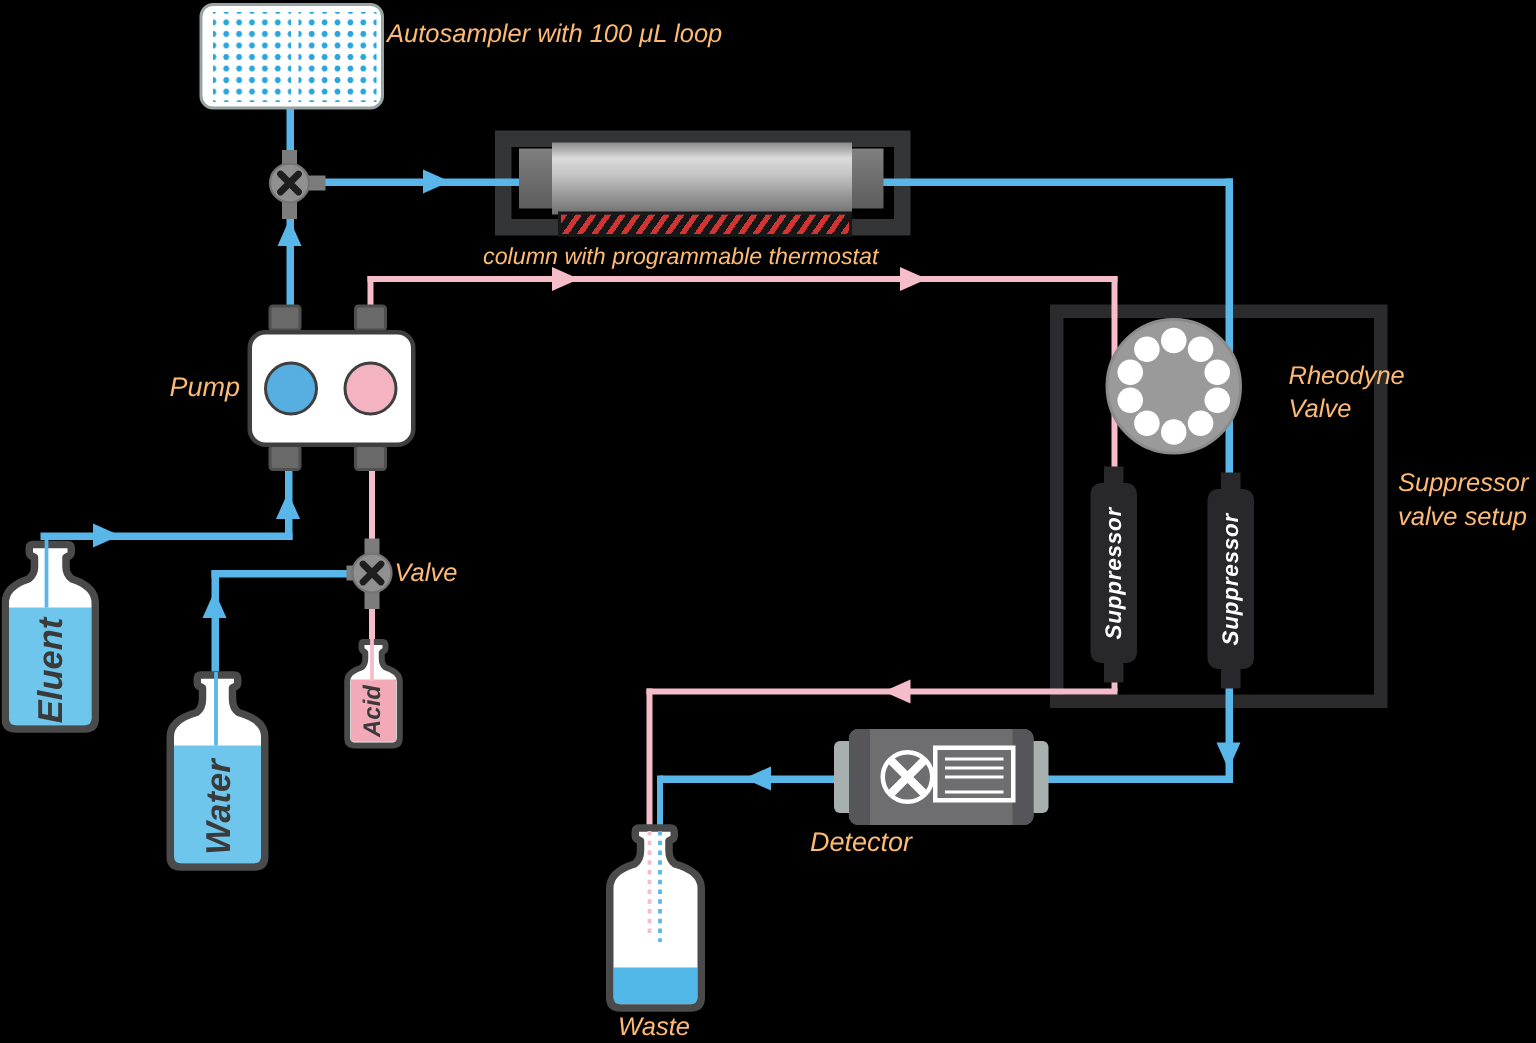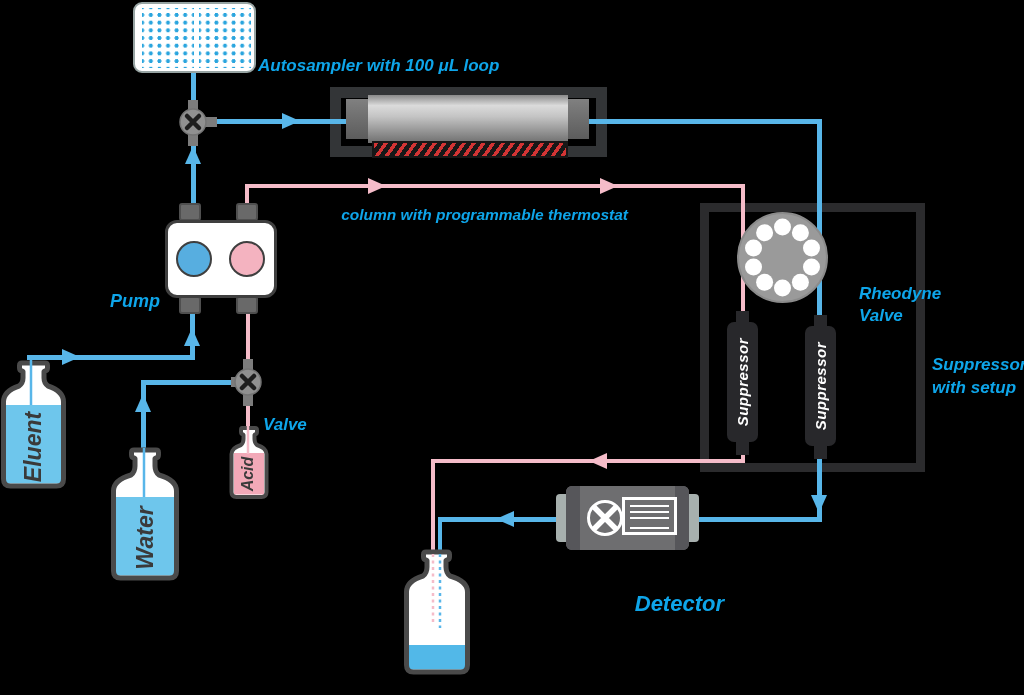--- a/index.html
+++ b/index.html
@@ -11,22 +11,22 @@
   .pink{background:#F5BCC9;}
   
   .arr{position:absolute;z-index:4;width:0;height:0;}
   .arr-r.blue2{border-top:8px solid transparent;border-bottom:8px solid transparent;border-left:18px solid #58B6E9;background:none;}
   .arr-r.pink2{border-top:8px solid transparent;border-bottom:8px solid transparent;border-left:18px solid #F5BCC9;background:none;}
   .arr-l.blue2{border-top:8px solid transparent;border-bottom:8px solid transparent;border-right:18px solid #58B6E9;background:none;}
   .arr-l.pink2{border-top:8px solid transparent;border-bottom:8px solid transparent;border-right:18px solid #F5BCC9;background:none;}
   .arr-u.blue2{border-left:8px solid transparent;border-right:8px solid transparent;border-bottom:18px solid #58B6E9;background:none;}
   .arr-d.blue2{border-left:8px solid transparent;border-right:8px solid transparent;border-top:18px solid #58B6E9;background:none;}
   
-  .glabel{position:absolute;z-index:5;color:#0ea5e9;font-style:italic;font-weight:bold;
-          font-size:17px;line-height:22px;white-space:pre;margin-top:43px;}
+  .glabel{position:absolute;z-index:5;color:#fdba74;font-style:italic;font-weight:normal;
+          font-size:17px;line-height:22px;white-space:pre;}
   
   .comp{position:absolute;z-index:3;}
   #autosampler{left:133px;top:2px;width:119px;height:67px;background:#fff;border:2px solid #97A4A3;border-radius:9px;}
   .rack{position:absolute;top:4px;width:52px;height:60px;
         background-image:radial-gradient(circle,#2AA5DE 1.8px,rgba(0,0,0,0) 2.2px);
         background-size:8.6px 7.7px;background-position:center;}
   .rack.left{left:7px;} .rack.right{left:64px;}
   .tab{position:absolute;background:#7C7C7C;z-index:3;}
   .nut{position:absolute;width:22px;height:18px;background:#696969;border:2px solid #4F4F4F;border-radius:3px;box-sizing:border-box;z-index:3;}
   #pump-body{left:165px;top:220px;width:112px;height:78px;background:#fff;border:3px solid #3F3F3F;border-radius:12px;box-sizing:border-box;}
@@ -100,21 +100,21 @@
   <svg class="comp" style="left:179px;top:108px;" width="28" height="28">
     <circle cx="14" cy="14" r="13" fill="#909090" stroke="#747474" stroke-width="1.5"></circle>
     <path d="M8 8 L20 20 M20 8 L8 20" stroke="#1E1E1E" stroke-width="4.5" stroke-linecap="round"></path>
   </svg>
 
   <div id="col-frame"></div>
   <div class="col-cap" style="left:346px;"></div>
   <div class="col-cap" style="left:566px;"></div>
   <div id="col-body" class="comp"></div>
   <div id="col-heater" class="comp"></div>
-  <div class="glabel" style="left:322px;top:161px;width:306px;text-align:right;font-size:15.5px;">column with programmable thermostat</div>
+  <div class="glabel" style="left:322px;top:161px;width:306px;text-align:left;font-size:15.5px;">column with programmable thermostat</div>
 
   <div class="nut" style="left:179px;top:203px;"></div>
   <div class="nut" style="left:236px;top:203px;"></div>
   <div class="nut" style="left:179px;top:296px;"></div>
   <div class="nut" style="left:236px;top:296px;"></div>
   <div id="pump-body" class="comp"></div>
   <div class="piston" style="left:176px;top:241px;background:#57AEE0;"></div>
   <div class="piston" style="left:229px;top:241px;background:#F4B3C0;"></div>
   <div class="glabel" style="left:106px;top:247px;width:54px;text-align:right;font-size:18px;">Pump</div>
 
@@ -170,39 +170,39 @@
   <div class="tab" style="left:736px;top:311px;width:13px;height:13px;background:#28282B;"></div>
   <div class="tab" style="left:736px;top:440px;width:13px;height:15px;background:#28282B;"></div>
   <div class="suppressor" style="left:727px;top:322px;">
     <span class="supp-label">Suppressor</span>
   </div>
   <div class="tab" style="left:814px;top:315px;width:13px;height:13px;background:#28282B;"></div>
   <div class="tab" style="left:814px;top:444px;width:13px;height:15px;background:#28282B;"></div>
   <div class="suppressor" style="left:805px;top:326px;">
     <span class="supp-label">Suppressor</span>
   </div>
-  <div class="glabel" style="left:932px;top:310px;line-height:23px;"><span>Suppressor</span><br><span>with setup</span></div>
+  <div class="glabel" style="left:932px;top:310px;line-height:23px;"><span>Suppressor</span><br><span>valve setup</span></div>
 
   <div class="det-cap" style="left:556px;"></div>
   <div class="det-cap" style="left:685px;"></div>
   <div id="det-body" class="comp">
     <div class="det-bar" style="left:0;border-radius:6px 0 0 6px;"></div>
     <div class="det-bar" style="left:109px;border-radius:0 6px 6px 0;"></div>
     <svg style="position:absolute;left:19px;top:12px;" width="40" height="40">
       <circle cx="20" cy="20" r="16.5" fill="none" stroke="#fff" stroke-width="3"></circle>
       <path d="M9 9 L31 31 M31 9 L9 31" stroke="#fff" stroke-width="5.5"></path>
     </svg>
     <div id="det-display">
       <div class="det-line" style="top:5px;"></div>
       <div class="det-line" style="top:11px;"></div>
       <div class="det-line" style="top:17px;"></div>
       <div class="det-line" style="top:27px;"></div>
     </div>
   </div>
-  <div class="glabel" style="left:589px;top:550px;width:135px;text-align:right;font-size:22px;">Detector</div>
+  <div class="glabel" style="left:540px;top:550px;width:135px;text-align:left;font-size:18px;">Detector</div>
 
   <svg class="comp" style="left:403px;top:548px;" width="68" height="128">
     <path d="M23 4 L44 4 Q46.5 4 46.5 6.5 L46.5 9 Q46.5 11.5 44 12 L43 12.5 L43 19 Q43 25 47 28 Q64.5 33 64.5 44 L64.5 117 Q64.5 124 57.5 124 L10.5 124 Q3.5 124 3.5 117 L3.5 44 Q3.5 33 20 28 Q24 25 24 19 L24 12.5 L23 12 Q20.5 11.5 20.5 9 L20.5 6.5 Q20.5 4 23 4 Z" fill="#ffffff"></path>
     <rect x="6" y="97" width="56" height="24.5" fill="#52B8E8"></rect>
     <path d="M23 4 L44 4 Q46.5 4 46.5 6.5 L46.5 9 Q46.5 11.5 44 12 L43 12.5 L43 19 Q43 25 47 28 Q64.5 33 64.5 44 L64.5 117 Q64.5 124 57.5 124 L10.5 124 Q3.5 124 3.5 117 L3.5 44 Q3.5 33 20 28 Q24 25 24 19 L24 12.5 L23 12 Q20.5 11.5 20.5 9 L20.5 6.5 Q20.5 4 23 4 Z" fill="none" stroke="#4A4A4A" stroke-width="5" stroke-linejoin="round"></path>
     <line x1="30" y1="6" x2="30" y2="74" stroke="#F5BCC9" stroke-width="2.5" stroke-dasharray="3 3.5"></line>
     <line x1="37" y1="6" x2="37" y2="80" stroke="#58B6E9" stroke-width="2.5" stroke-dasharray="3 3.5"></line>
   </svg>
   <div class="glabel" style="left:401px;top:674px;width:70px;text-align:center;">Waste</div>
 

